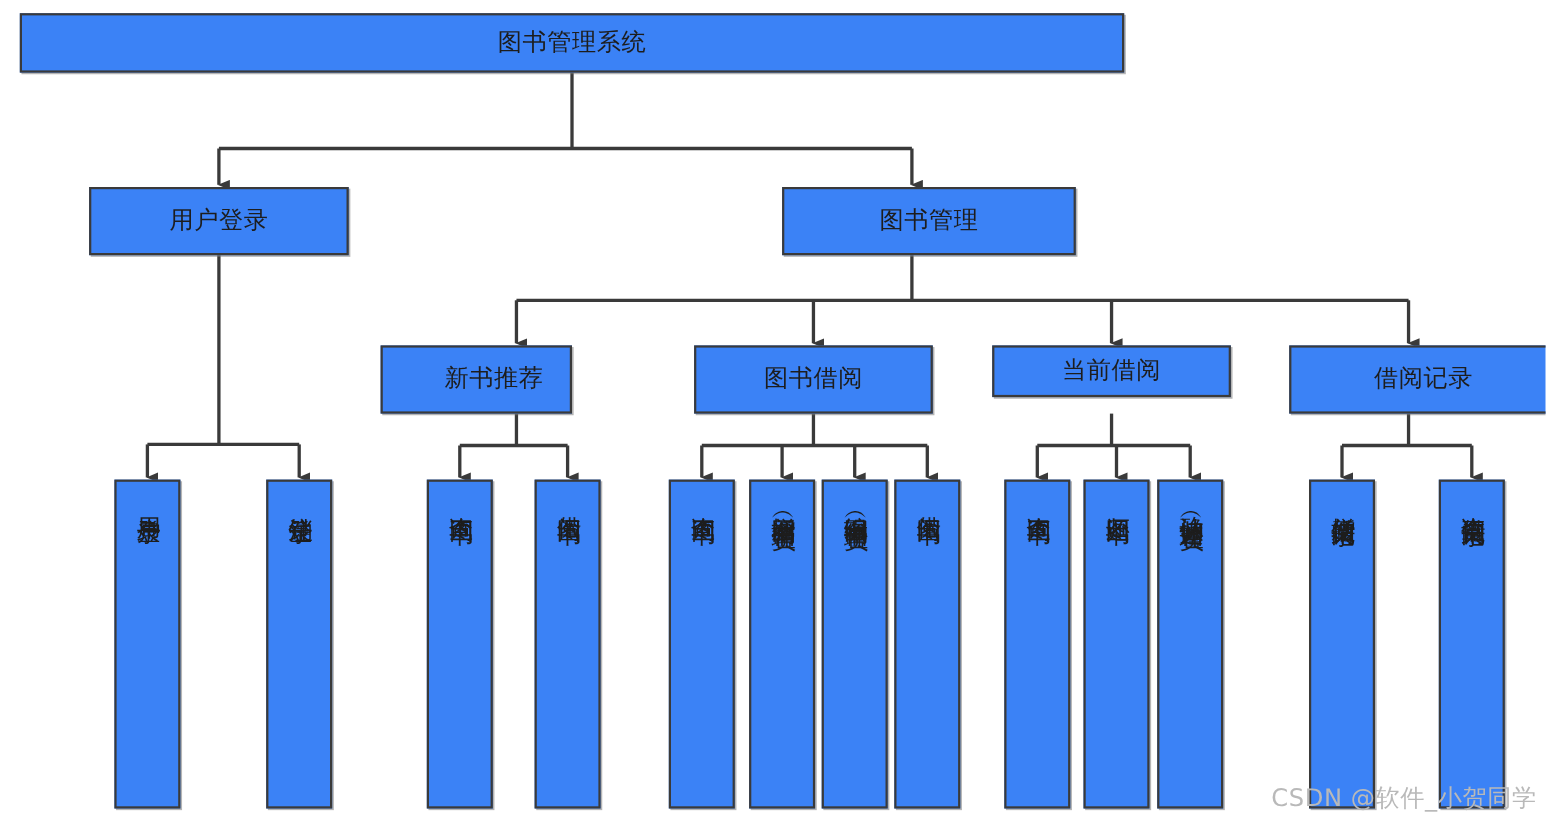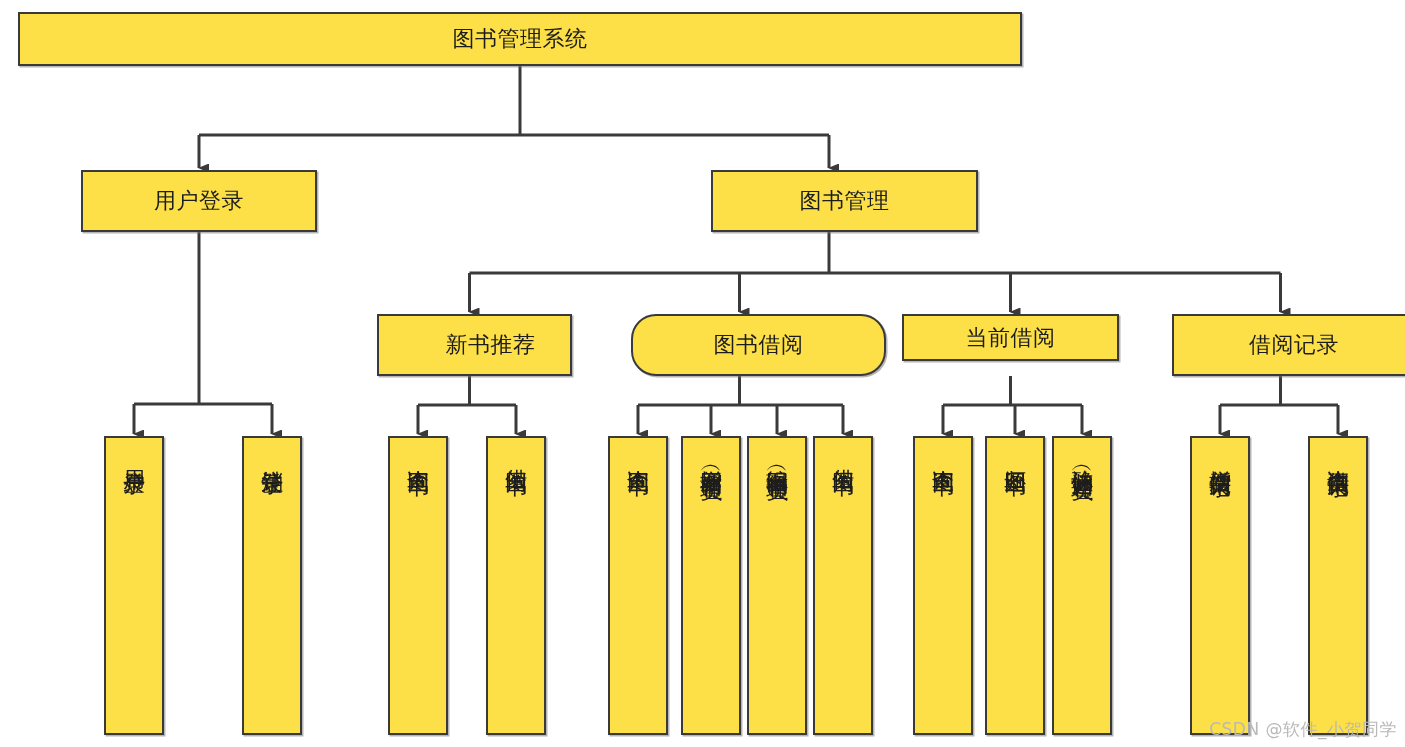--- a/index.html
+++ b/index.html
@@ -17,21 +17,21 @@
   }
   #diagram-root {
     position: relative;
     width: 1405px;
     height: 747px;
     background: #ffffff;
   }
   .node {
     position: absolute;
     box-sizing: border-box;
-    background: #fde047;
+    background: #3b82f6;
     border: 2px solid #3a3a3a;
     box-shadow: 1.5px 1.5px 0 0 rgba(120,120,120,0.55);
     display: flex;
     align-items: center;
     justify-content: center;
     overflow: hidden;
   }
   .node-label {
     font-family: "DejaVu Sans", "Liberation Sans", sans-serif;
     color: #1d1d1d;
@@ -63,21 +63,21 @@
     left: 0;
     top: 0;
     width: 1405px;
     height: 747px;
     pointer-events: none;
   }
   .watermark {
     position: absolute;
     right: 8px;
     bottom: 6px;
-    font-size: 17px;
+    font-size: 22px;
     color: #b9b9b9;
     font-family: "DejaVu Sans", "Liberation Sans", sans-serif;
     letter-spacing: 0.5px;
     user-select: none;
   }
 </style>
 </head>
 <body>
 
 <div id="diagram-root">
@@ -127,24 +127,24 @@
   <div id="node-layer">
       <div class="node horizontal root" style="left: 18px; top: 12px; width: 1004px; height: 54px;">
         <span class="node-label">图书管理系统</span>
       </div>
       <div class="node horizontal" style="left: 81px; top: 170px; width: 236px; height: 62px;">
         <span class="node-label">用户登录</span>
       </div>
       <div class="node horizontal" style="left: 711px; top: 170px; width: 267px; height: 62px;">
         <span class="node-label">图书管理</span>
       </div>
-      <div class="node horizontal" style="left: 377px; top: 314px; width: 195px; height: 62px; padding-left: 32px;">
+      <div class="node horizontal" style="left: 346px; top: 314px; width: 174px; height: 62px; padding-left: 32px;">
         <span class="node-label">新书推荐</span>
       </div>
-      <div class="node horizontal" style="left: 631px; top: 314px; width: 255px; height: 62px; border-radius: 25px;">
+      <div class="node horizontal" style="left: 631px; top: 314px; width: 217px; height: 62px;">
         <span class="node-label">图书借阅</span>
       </div>
       <div class="node horizontal" style="left: 902px; top: 314px; width: 217px; height: 47px;">
         <span class="node-label">当前借阅</span>
       </div>
       <div class="node horizontal" style="left: 1172px; top: 314px; width: 244px; height: 62px;">
         <span class="node-label">借阅记录</span>
       </div>
       <div class="node vertical" style="left: 104px; top: 436px; width: 60px; height: 299px;">
         <span class="node-label">用户登录</span>

